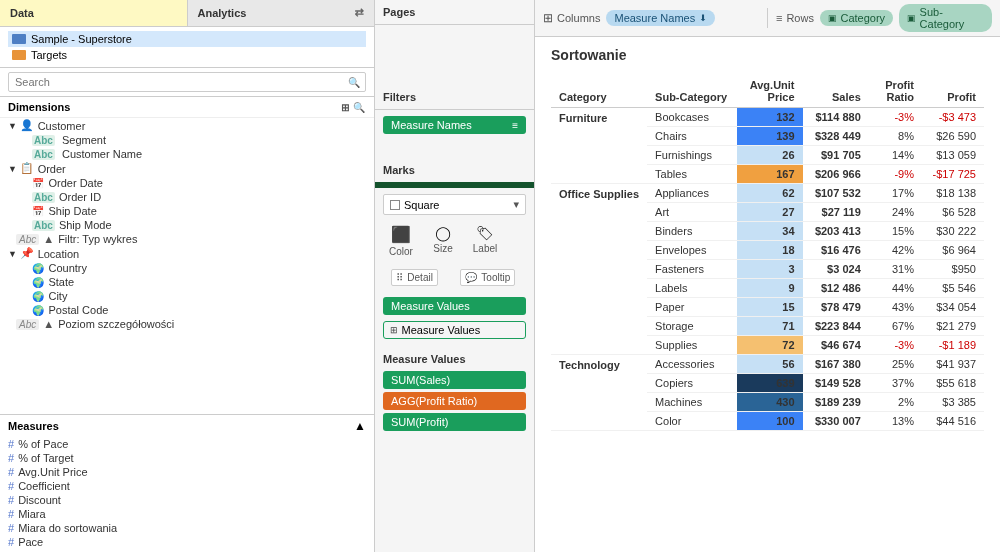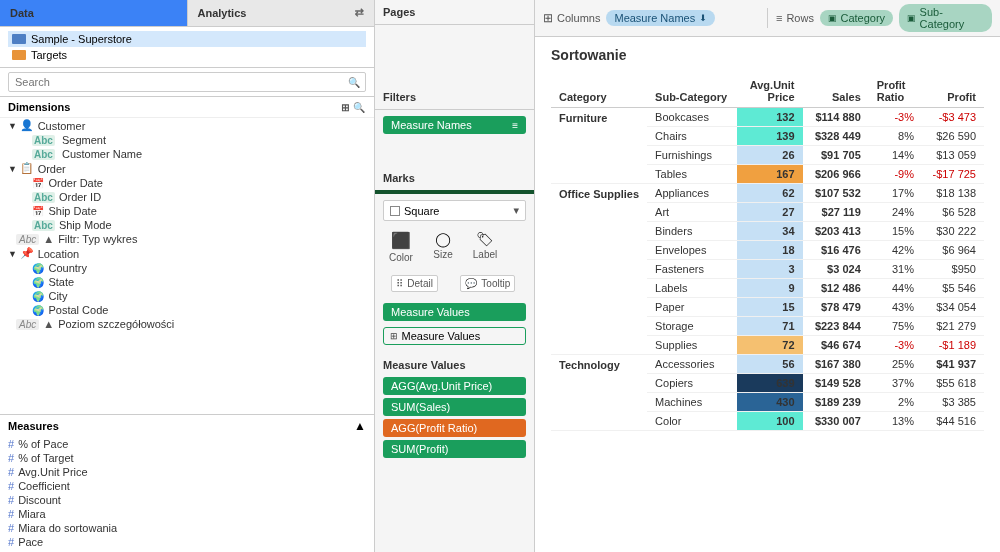--- a/index.html
+++ b/index.html
@@ -5,21 +5,21 @@
     * { box-sizing: border-box; margin: 0; padding: 0; font-family: 'Segoe UI', Arial, sans-serif; font-size: 11px; }
     body { background: #f0f0f0; width: 1000px; height: 552px; overflow: hidden; display: flex; flex-direction: column; }
 
     .app { display: flex; flex-direction: row; height: 100%; }
 
     
     .left-panel { width: 375px; background: #fff; border-right: 1px solid #ccc; display: flex; flex-direction: column; flex-shrink: 0; }
 
     .left-top { display: flex; border-bottom: 1px solid #ccc; }
     .left-section-tab { flex: 1; padding: 6px 10px; font-weight: bold; font-size: 12px; background: #e8e8e8; border-right: 1px solid #ccc; color: #333; }
-    .left-section-tab.active { background: #3b82f6; }
+    .left-section-tab.active { background: #fef9c3; }
     .analytics-tab { border-right: none; }
     .tab-arrow { float: right; color: #666; }
 
     .data-sources { padding: 4px 8px; border-bottom: 1px solid #ccc; }
     .data-source-item { display: flex; align-items: center; gap: 5px; padding: 2px 4px; font-size: 11px; }
     .ds-icon { width: 14px; height: 10px; background: #4e7fc4; display: inline-block; border-radius: 1px; }
     .ds-icon.orange { background: #e8943a; }
     .data-source-item.selected { background: #d4e8fc; }
 
     .search-bar { padding: 4px 8px; border-bottom: 1px solid #ccc; }
@@ -46,21 +46,21 @@
     .measures-header { display: flex; justify-content: space-between; align-items: center; padding: 4px 8px; font-weight: bold; font-size: 11px; border-top: 1px solid #ccc; }
 
     
     .middle-panel { width: 160px; background: #f5f5f5; border-right: 1px solid #ccc; display: flex; flex-direction: column; flex-shrink: 0; }
 
     .pages-header { padding: 6px 8px; font-weight: bold; color: #333; border-bottom: 1px solid #ccc; }
     .filters-header { padding: 6px 8px; font-weight: bold; color: #333; border-bottom: 1px solid #ccc; margin-top: 30px; }
     .filter-chip { background: #1a9e5c; color: #fff; padding: 3px 8px; border-radius: 3px; margin: 6px 8px; font-size: 11px; display: flex; align-items: center; justify-content: space-between; }
     .filter-chip-icon { font-size: 10px; }
 
-    .marks-header { padding: 6px 8px; font-weight: bold; color: #333; border-bottom: 4px solid #14532d; margin-top: 18px; }
+    .marks-header { padding: 6px 8px; font-weight: bold; color: #333; border-bottom: 6px solid #14532d; margin-top: 10px; }
 
     .marks-type { display: flex; align-items: center; margin: 6px 8px; border: 1px solid #ccc; border-radius: 2px; padding: 3px 6px; background: #fff; justify-content: space-between; }
     .marks-dropdown-arrow { color: #555; }
 
     .marks-controls { display: flex; flex-wrap: wrap; margin: 4px 8px; gap: 6px; }
     .mark-control { display: flex; flex-direction: column; align-items: center; gap: 2px; width: 36px; }
     .mark-control-icon { font-size: 16px; }
     .mark-control-label { font-size: 10px; color: #555; }
 
     .mark-shelf { margin: 4px 8px; border: 1px solid #ccc; background: #fff; border-radius: 2px; display: flex; align-items: center; padding: 2px 4px; gap: 4px; }
@@ -90,21 +90,21 @@
     .data-table { border-collapse: collapse; font-size: 11px; }
     .data-table th { padding: 4px 8px; text-align: left; font-weight: bold; color: #333; border-bottom: 1px solid #ccc; vertical-align: bottom; }
     .data-table td { padding: 3px 8px; border-bottom: 1px solid #f0f0f0; color: #333; white-space: nowrap; }
     .data-table .cat-cell { font-weight: bold; vertical-align: top; padding-top: 4px; }
     .data-table .num-cell { text-align: right; }
     .data-table .sales-cell { font-weight: bold; }
 
     
     .aup-cell { text-align: right; font-weight: bold; }
     .aup-low { background: #c6e0f5; }
-    .aup-mid { background: #5eead4; }
+    .aup-mid { background: #3b82f6; }
     .aup-high { background: #2a6496; color: #fff; }
     .aup-vhigh { background: #1a3a5c; color: #fff; }
     .aup-orange { background: #f0a040; }
     .aup-lightorange { background: #f5c070; }
 
     .col-avgprice { width: 80px; }
     .col-sales { width: 80px; }
     .col-profitratio { width: 80px; }
     .col-profit { width: 70px; }
 
@@ -350,23 +350,20 @@
       <span>Measure Values</span>
     </div>
     <div style="margin:3px 8px;border:1px solid #1a9e5c;padding:2px 6px;border-radius:3px;display:flex;align-items:center;gap:4px;font-size:10px;">
       <span style="color:#444;font-size:9px;">⊞</span>
       <span>Measure Values</span>
     </div>
 
     <div class="measure-values-section">
       <div class="measure-values-header">
         <span>Measure Values</span>
-      </div>
-      <div class="measure-chip chip-green">
-        <span>AGG(Avg.Unit Price)</span>
       </div>
       <div class="measure-chip chip-green">
         <span>SUM(Sales)</span>
       </div>
       <div class="measure-chip chip-orange">
         <span>AGG(Profit Ratio)</span>
       </div>
       <div class="measure-chip chip-green">
         <span>SUM(Profit)</span>
       </div>
@@ -414,21 +411,21 @@
             </th>
             <th style="min-width:90px;">
               <span>Sub-Category</span>
             </th>
             <th class="col-avgprice" style="text-align:right;">
               <span>Avg.Unit Price</span>
             </th>
             <th class="col-sales" style="text-align:right;">
               <span>Sales</span>
             </th>
-            <th class="col-profitratio" style="">
+            <th class="col-profitratio" style="text-align:right;">
               <span>Profit Ratio</span>
             </th>
             <th class="col-profit" style="text-align:right;">
               <span>Profit</span>
             </th>
           </tr>
         </thead>
         <tbody id="table-body">
         <tr>
               <td class="cat-cell" rowspan="4">Furniture</td>
@@ -506,37 +503,37 @@
               <td>Paper</td>
               <td class="aup-cell aup-low">15</td>
               <td class="num-cell sales-cell" style="font-weight: bold;">$78 479</td>
               <td class="num-cell" style="color: rgb(51, 51, 51);">43%</td>
               <td class="num-cell" style="color: rgb(51, 51, 51);">$34 054</td>
             </tr>
             <tr>
               <td>Storage</td>
               <td class="aup-cell aup-low">71</td>
               <td class="num-cell sales-cell" style="font-weight: bold;">$223 844</td>
-              <td class="num-cell" style="color: rgb(51, 51, 51);">75%</td>
+              <td class="num-cell" style="color: rgb(51, 51, 51);">67%</td>
               <td class="num-cell" style="color: rgb(51, 51, 51);">$21 279</td>
             </tr>
             <tr>
               <td>Supplies</td>
               <td class="aup-cell aup-lightorange">72</td>
               <td class="num-cell sales-cell" style="font-weight: bold;">$46 674</td>
               <td class="num-cell" style="color: rgb(204, 0, 0);">-3%</td>
               <td class="num-cell" style="color: rgb(204, 0, 0);">-$1 189</td>
             </tr>
             <tr class="row-divider">
               <td class="cat-cell" rowspan="4">Technology</td>
               <td>Accessories</td>
               <td class="aup-cell aup-low">56</td>
               <td class="num-cell sales-cell" style="font-weight: bold;">$167 380</td>
               <td class="num-cell" style="color: rgb(51, 51, 51);">25%</td>
-              <td class="num-cell" style="color: rgb(51, 51, 51); font-weight: bold;">$41 937</td>
+              <td class="num-cell" style="color: rgb(51, 51, 51);">$41 937</td>
             </tr>
             <tr>
               <td>Copiers</td>
               <td class="aup-cell aup-vhigh">639</td>
               <td class="num-cell sales-cell" style="font-weight: bold;">$149 528</td>
               <td class="num-cell" style="color: rgb(51, 51, 51);">37%</td>
               <td class="num-cell" style="color: rgb(51, 51, 51);">$55 618</td>
             </tr>
             <tr>
               <td>Machines</td>

